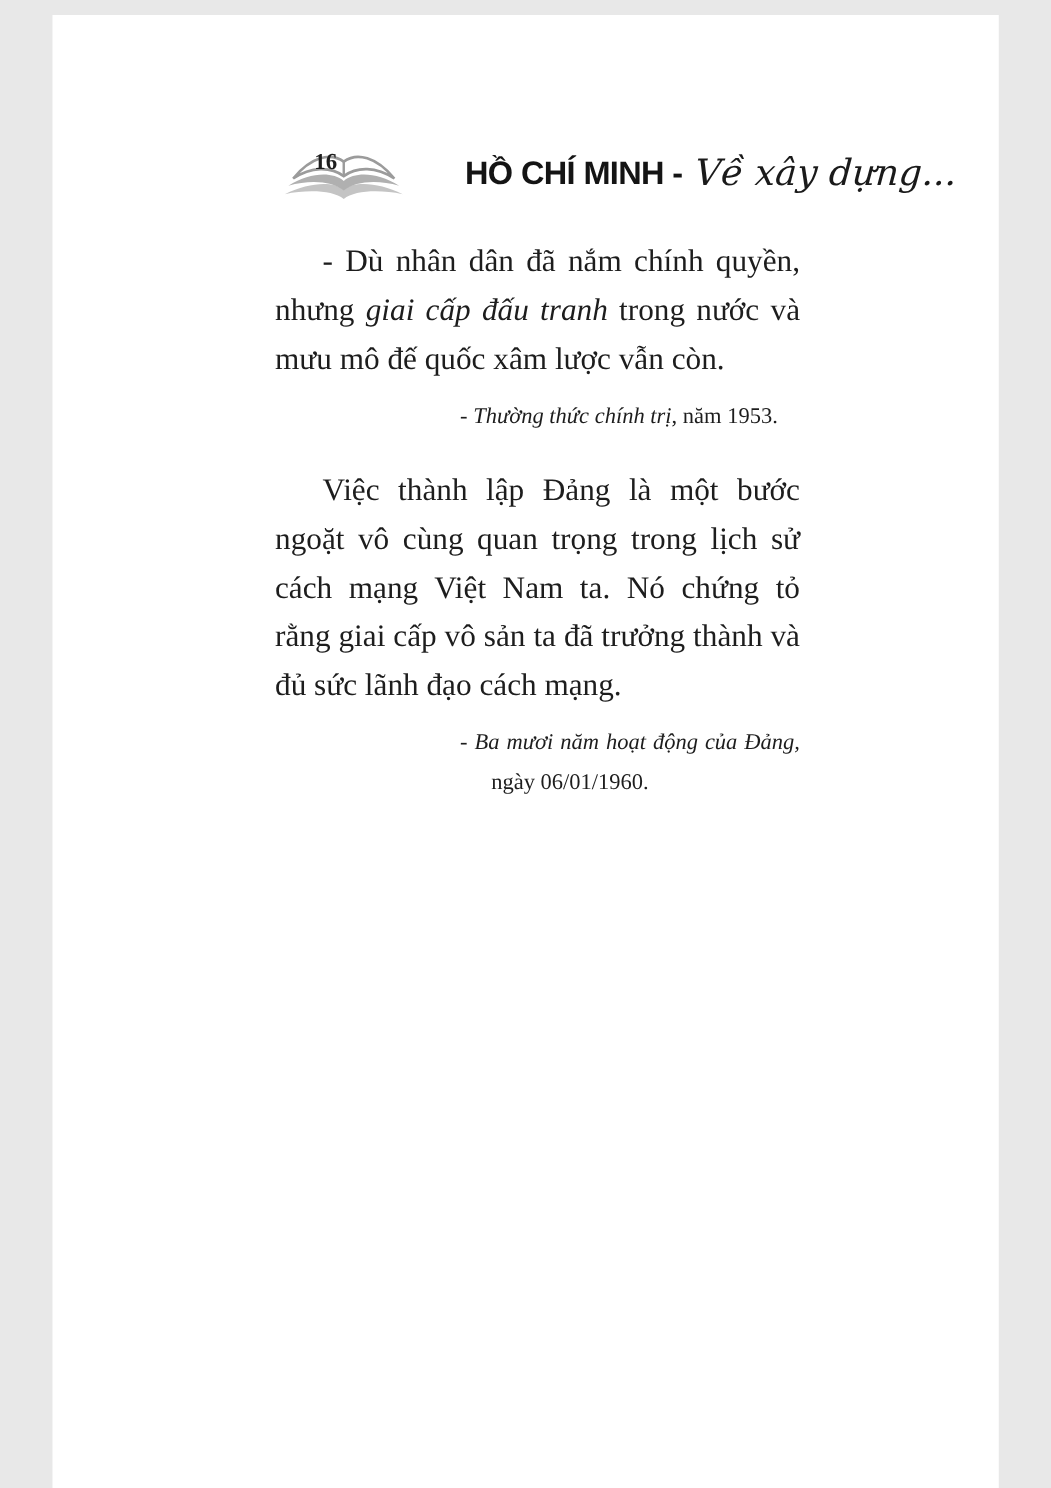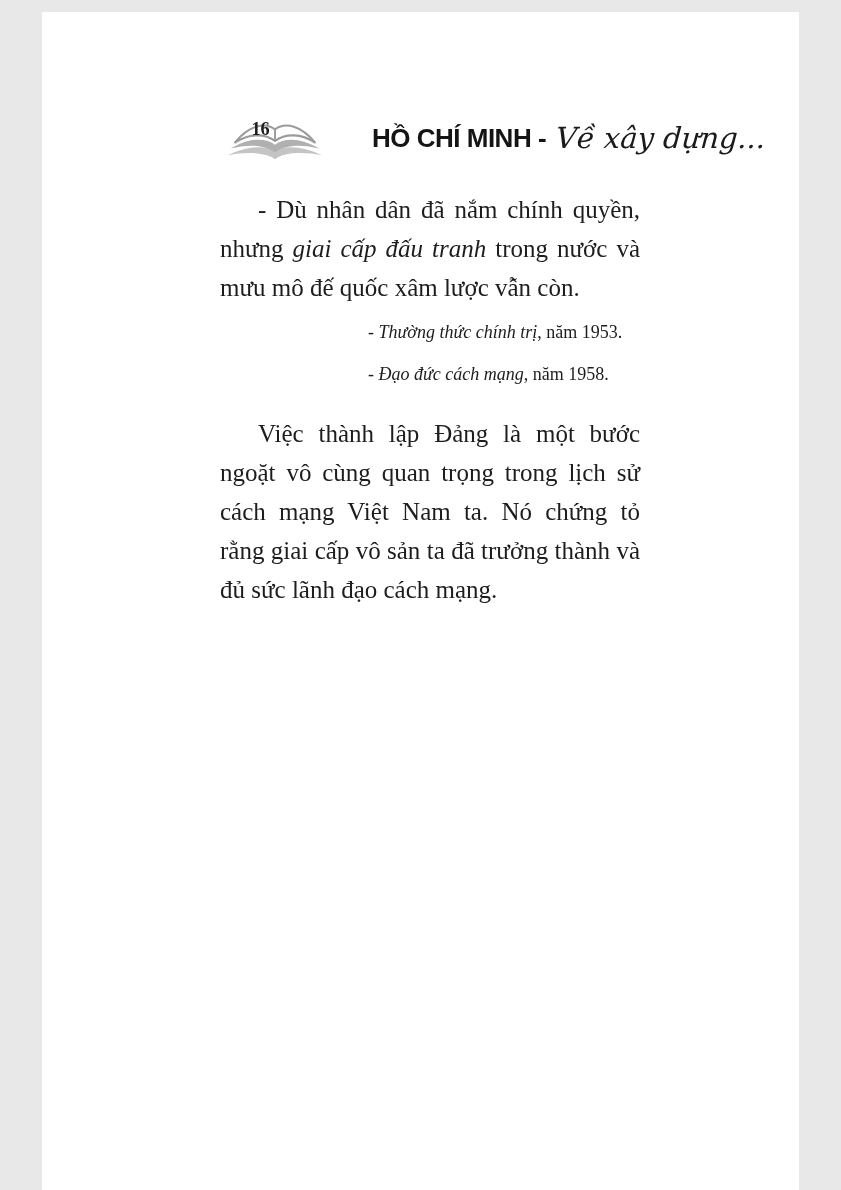--- a/index.html
+++ b/index.html
@@ -90,22 +90,22 @@
 
     <p class="para"><span>- Dù nhân dân đã nắm chính quyền, nhưng </span><span class="it">giai cấp đấu tranh</span><span> trong nước và mưu mô đế quốc xâm lược vẫn còn.</span></p>
 
 
     <div class="citation">
       <div class="cite-line"><span>- </span><span class="it">Thường thức chính trị</span><span>, năm 1953.</span></div>
     </div>
 
 
     <div class="citation">
-      <div class="cite-line"><span>- </span><span class="it">Đạo đức cách mạng</span><span>, năm 1958.</span></div>
     </div>
 
     <p class="para sect-gap"><span>Việc thành lập Đảng là một bước ngoặt vô cùng quan trọng trong lịch sử cách mạng Việt Nam ta. Nó chứng tỏ rằng giai cấp vô sản ta đã trưởng thành và đủ sức lãnh đạo cách mạng.</span></p>
 
     <div class="citation">
+      <div class="cite-line"><span>- </span><span class="it">Ba mươi năm hoạt động của Đảng,</span><span> ngày 06/01/1960.</span></div>
     </div>
 
   </div>
 </div>
 
 </body></html>

